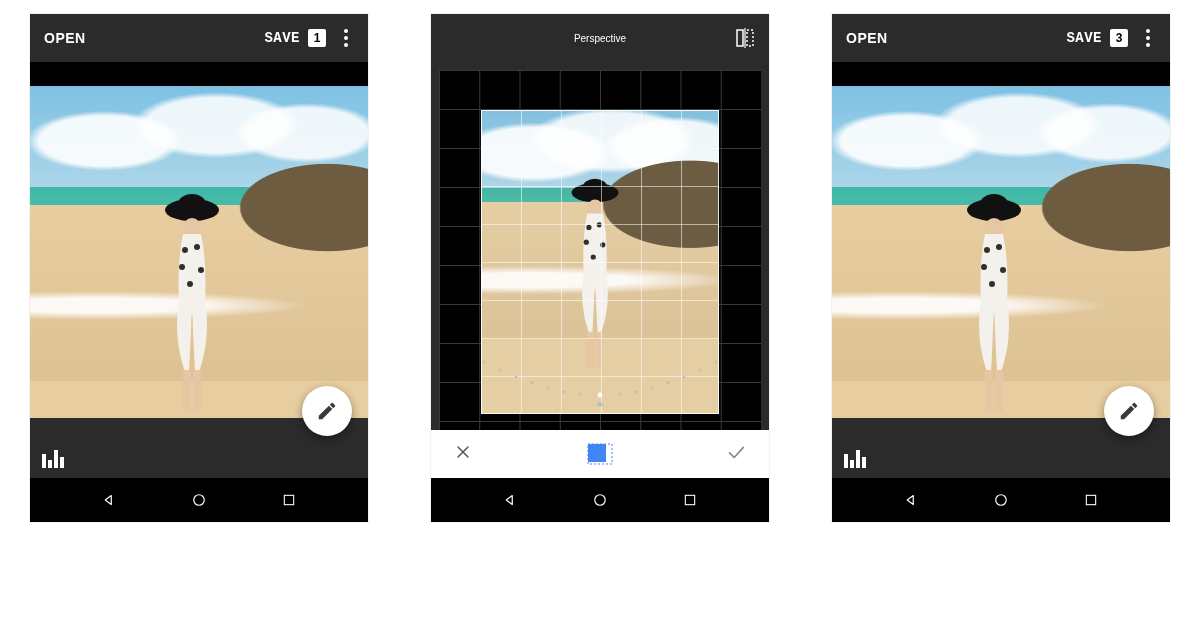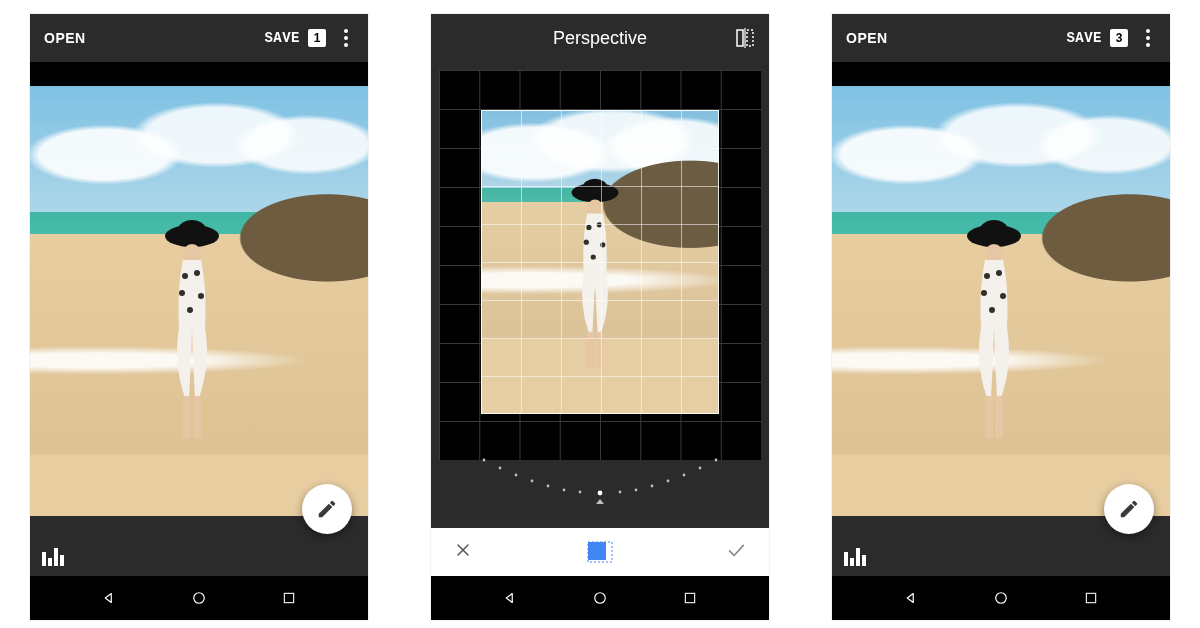--- a/index.html
+++ b/index.html
@@ -14,21 +14,21 @@
   }
   .stage {
     position: relative;
     width: 1200px;
     height: 628px;
   }
   .phone {
     position: absolute;
     top: 14px;
     width: 338px;
-    height: 606px;
+    height: 508px;
     display: flex;
     flex-direction: column;
     box-shadow: 0 0 0 1px rgba(0,0,0,0.05);
     justify-content: center;
   }
   .phone.left   { left: 30px; }
   .phone.center { left: 431px; }
   .phone.right  { left: 832px; }
 
   
@@ -161,21 +161,21 @@
 
   
   .persp-top {
     height: 48px;
     background: #2b2b2b;
     display: flex;
     align-items: center;
     justify-content: center;
     position: relative;
     color: #fff;
-    font-size: 18px;
+    font-size: 10px;
   }
   .persp-top .title { font-weight: 500; }
   .persp-top .flip-btn {
     position: absolute;
     right: 12px;
     top: 12px;
     width: 24px; height: 24px;
   }
 
   .persp-body {

